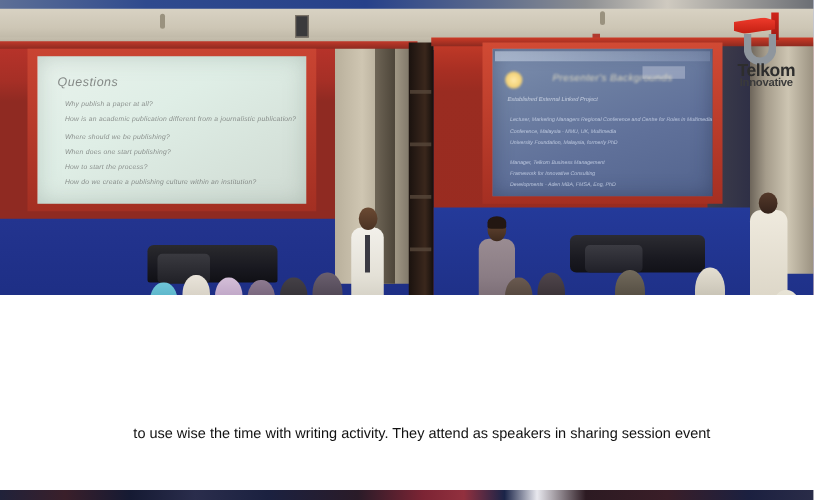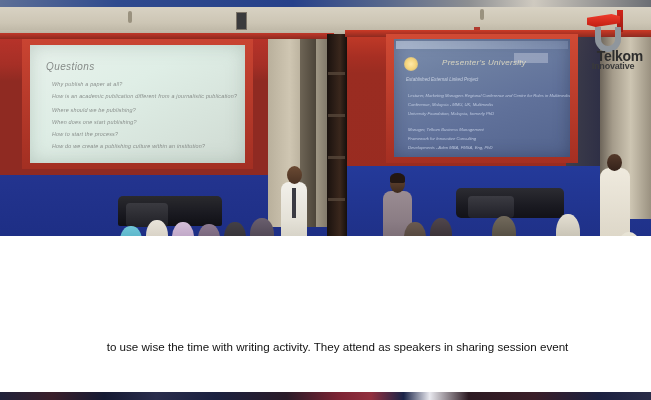--- a/index.html
+++ b/index.html
@@ -132,21 +132,21 @@
   
   .logo{position:absolute;left:583px;top:10px;width:60px;height:62px;}
   .logo-red{position:absolute;left:4px;top:4px;width:33px;height:13px;
     background:linear-gradient(180deg,#ef3b2c,#c21f12);
     clip-path:polygon(0% 28%,74% 0%,100% 18%,100% 72%,26% 100%,0% 82%);}
   .logo-stem{position:absolute;left:34px;top:0px;width:6px;height:22px;
     background:linear-gradient(180deg,#d0241a,#9c1a12);}
   .logo-u{position:absolute;left:12px;top:17px;width:26px;height:25px;
     border:6px solid #8f969d;border-top:none;border-radius:0 0 14px 14px;
     box-sizing:border-box;}
-  .logo-t1{position:absolute;left:0px;top:38px;width:60px;text-align:right;
+  .logo-t1{position:absolute;left:0px;top:38px;width:60px;text-align:center;
     font-size:14px;font-weight:bold;color:#2d2d2d;letter-spacing:-.3px;
     font-family:"Liberation Sans",sans-serif;}
   .logo-t2{position:absolute;left:0px;top:51px;width:60px;text-align:center;
     font-size:9px;font-weight:bold;color:#3a3a3a;letter-spacing:-.2px;
     font-family:"Liberation Sans",sans-serif;}
 
   .blurwrap{filter:blur(.35px);}
 </style>
 </head>
 <body>
@@ -198,21 +198,21 @@
     <div class="rw-blue"></div>
     <div class="rw-col"></div>
     <div class="red-line-r"></div>
     <div class="hook2"></div>
 
     <div class="scr-r-frame"></div>
     <div class="scr-r">
       <div class="sr-bar"></div>
       <div class="sr-sun"></div>
       <div class="sr-tab"></div>
-      <div class="sr-title">Presenter's University</div>
+      <div class="sr-title">Presenter's Backgrounds</div>
       <div class="sr-sub">Established External Linked Project</div>
       <div class="sr-li" style="top:54px">Lecturer, Marketing Managers Regional Conference and Centre for Roles in Multimedia</div>
       <div class="sr-li" style="top:63px">Conference, Malaysia - MMU, UK, Multimedia</div>
       <div class="sr-li" style="top:72px">University Foundation, Malaysia, formerly PhD</div>
       <div class="sr-li" style="top:88px">Manager, Telkom Business Management</div>
       <div class="sr-li" style="top:97px">Framework for Innovative Consulting</div>
       <div class="sr-li" style="top:106px">Developments - Aden MBA, FMSA, Eng, PhD</div>
     </div>
 
     <div class="sofa-r"></div>

